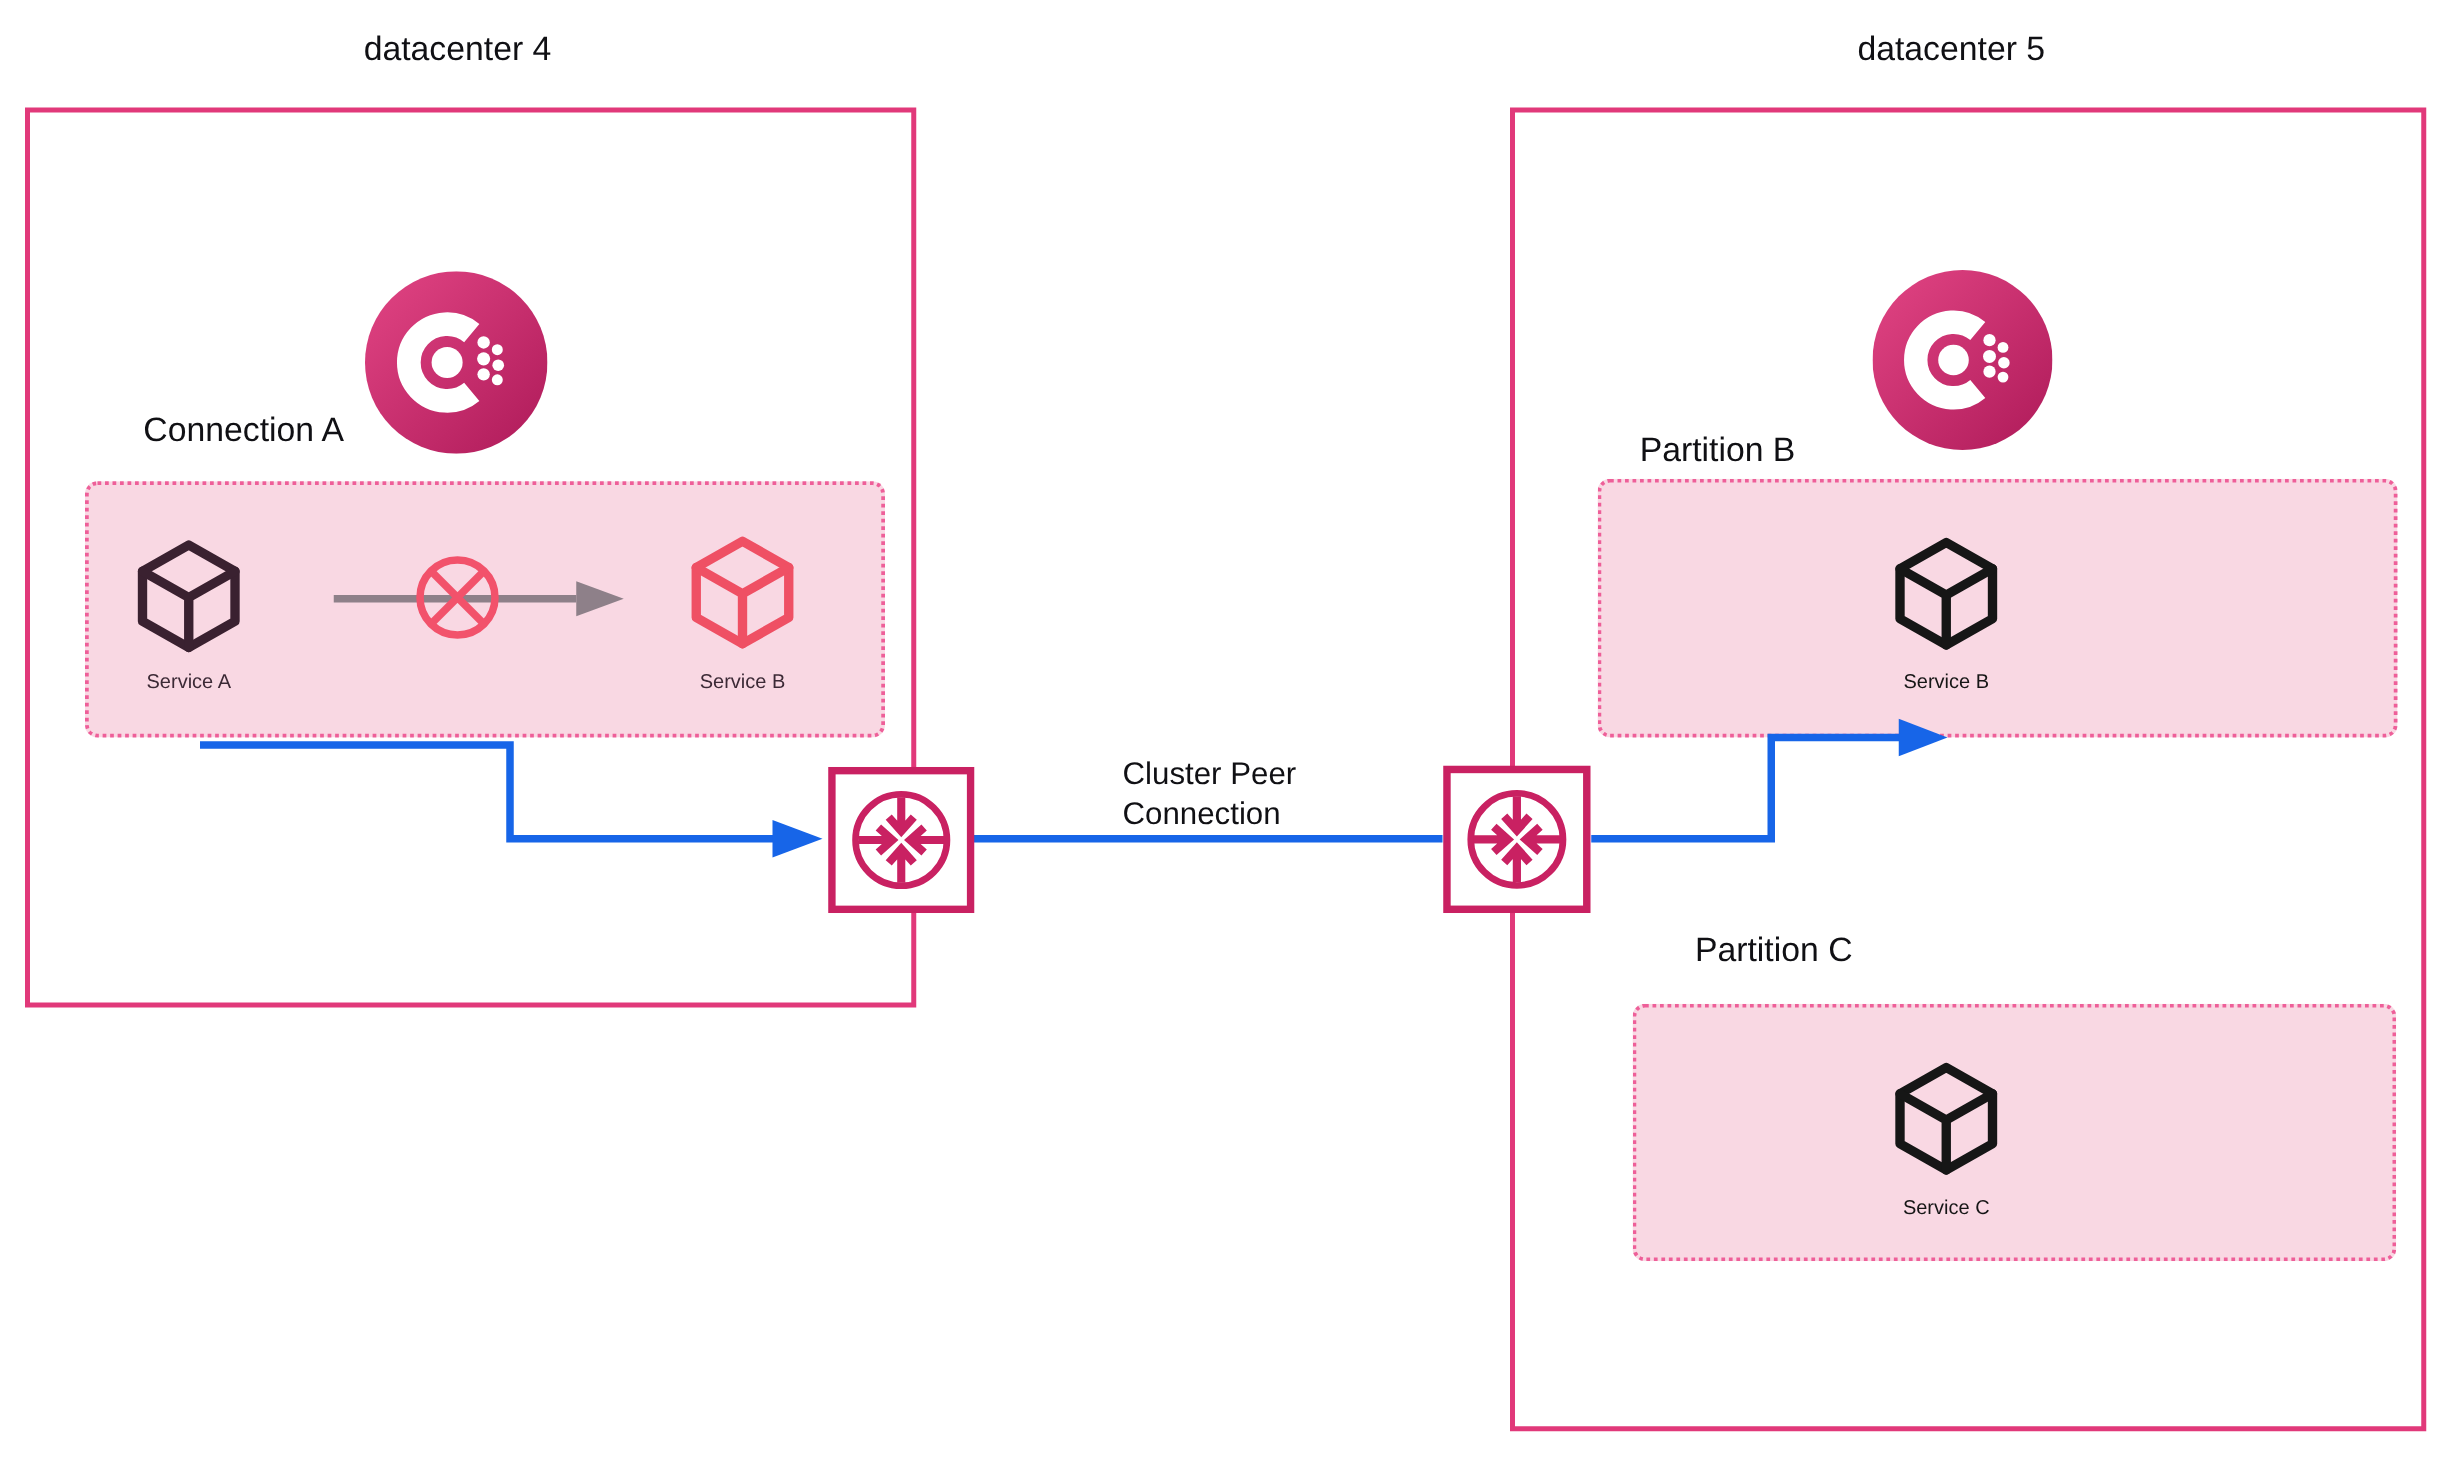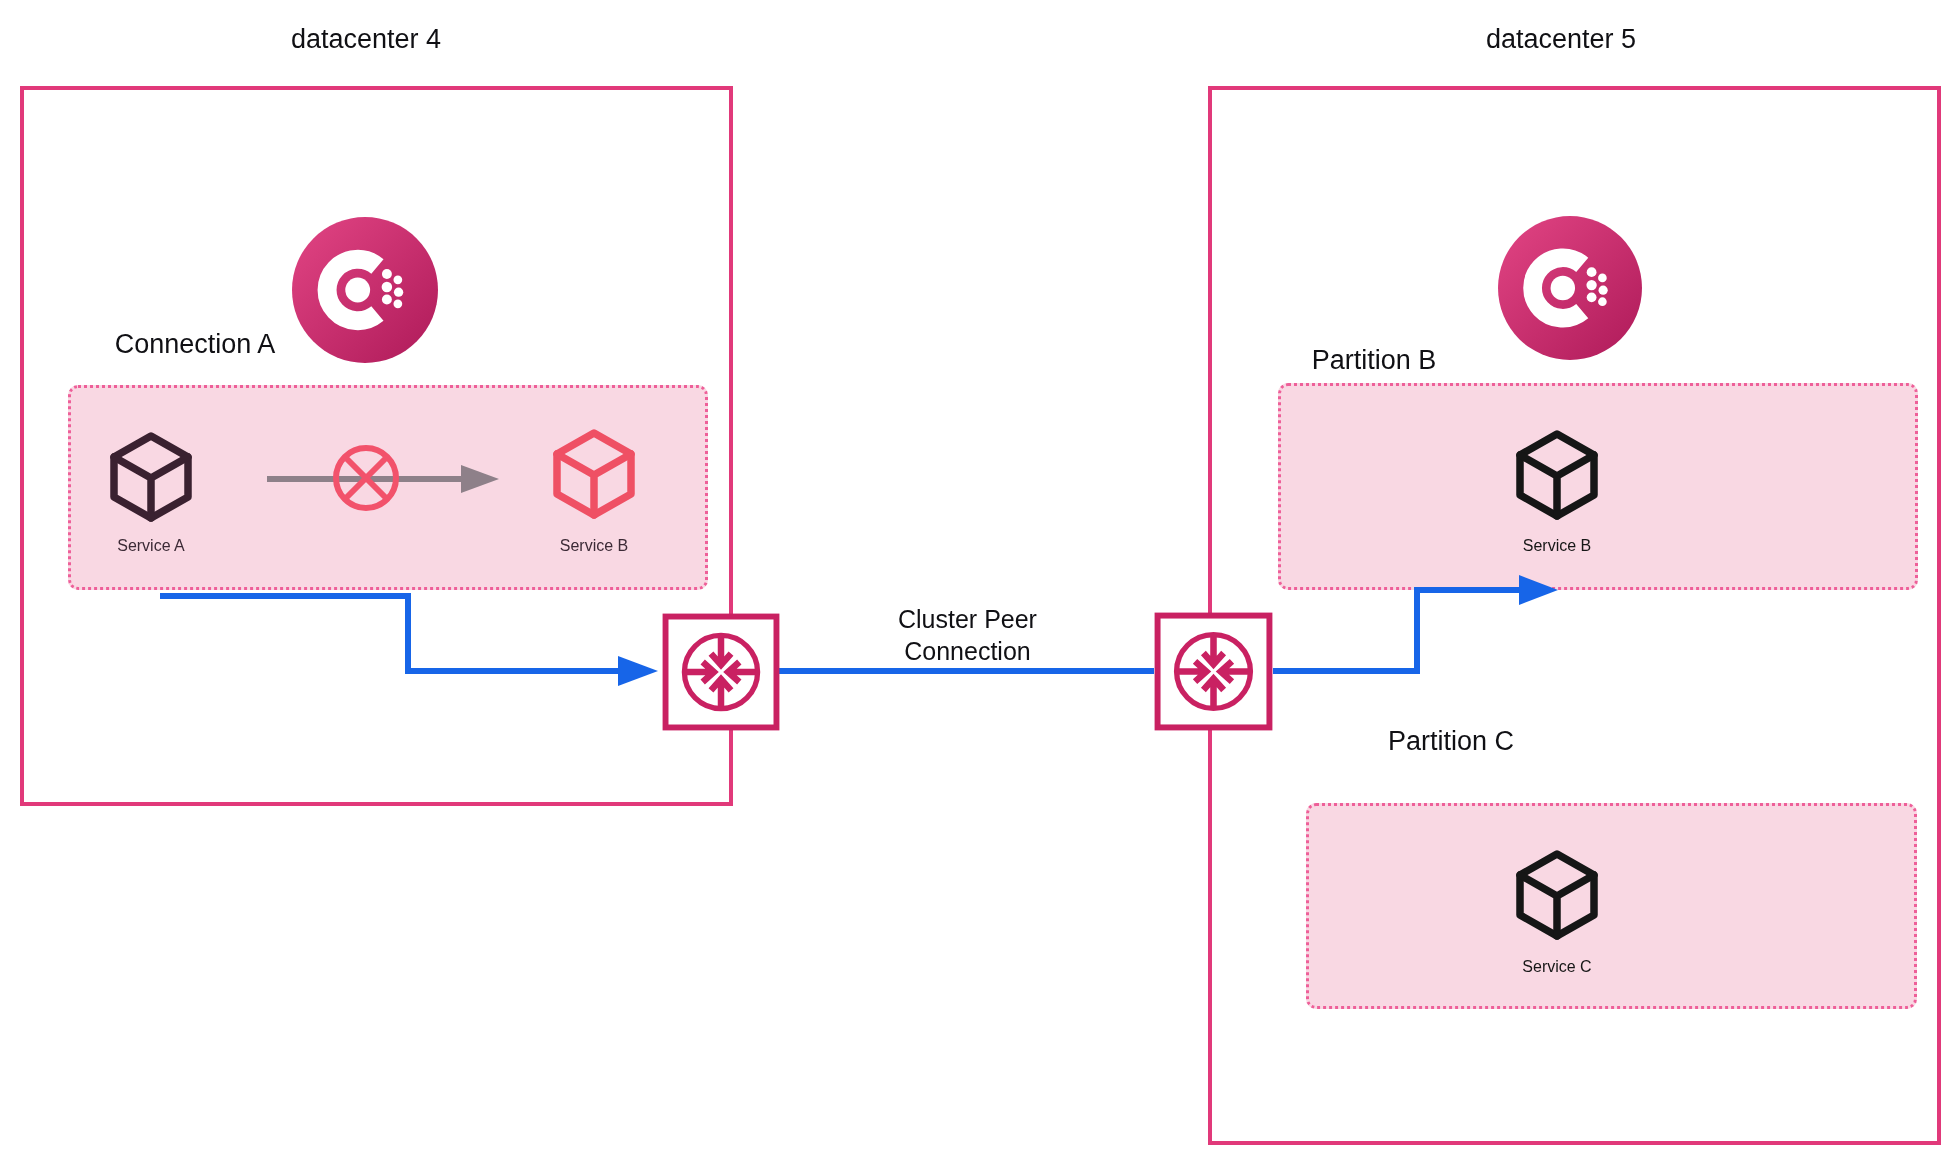--- a/index.html
+++ b/index.html
@@ -24,21 +24,21 @@
     border:3px dotted var(--partition-border);
     border-radius:10px;box-sizing:border-box;
   }
   .service-label{
     font-size:16px;line-height:24px;text-align:center;transform:translateX(-50%);
     white-space:nowrap;
   }
   .service-label.dc1{color:var(--service-label-dc1);}
   .service-label.dc2{color:var(--service-dark);}
   .cluster-label{
-    font-size:25px;line-height:32px;text-align:center;color:var(--text);white-space:nowrap;
+    font-size:25px;line-height:32px;text-align:left;color:var(--text);white-space:nowrap;
   }
   svg{display:block;}
   
   .cube path{fill:none;stroke-width:7.5;stroke-linejoin:round;stroke-linecap:round;}
   .cube.cube-dark-maroon path{stroke:var(--service-a);}
   .cube.cube-red path{stroke:var(--service-b-dc1);}
   .cube.cube-black path{stroke:var(--service-dark);}
   
   .gw-square{fill:#ffffff;stroke:var(--gateway);stroke-width:5;}
   .gw-circle{fill:none;stroke:var(--gateway);stroke-width:4.5;}
@@ -72,21 +72,21 @@
 
   <div class="abs dc-box" style="left:20px;top:86px;width:713px;height:720px;"></div>
   <div class="abs dc-box" style="left:1208px;top:86px;width:733px;height:1059px;"></div>
 
   <div class="abs partition-box" style="left:68px;top:385px;width:640px;height:205px;"></div>
   <div class="abs partition-box" style="left:1278px;top:383px;width:640px;height:207px;"></div>
   <div class="abs partition-box" style="left:1306px;top:803px;width:611px;height:206px;"></div>
 
   <div class="abs partition-label" style="left:195px;top:329px;">Connection A</div>
   <div class="abs partition-label" style="left:1374px;top:306px;margin-top:39px;">Partition B</div>
-  <div class="abs partition-label" style="left:1419px;top:726px;margin-left:32px;">Partition C</div>
+  <div class="abs partition-label" style="left:1419px;top:745px;">Partition C</div>
 
   <div class="abs" style="left:292px;top:217px;width:146px;height:146px;">
     <svg viewBox="0 0 100 100" width="146" height="146">
       <circle cx="50" cy="50" r="50" fill="url(#consulGrad)"></circle>
       <path class="logo-c" d="M58.5 66.1 A21 21 0 1 1 58.5 33.9"></path>
       <circle class="logo-dot" cx="45" cy="50" r="8.5"></circle>
       <circle class="logo-dot" cx="65" cy="39" r="3.4"></circle>
       <circle class="logo-dot" cx="65" cy="48" r="3.6"></circle>
       <circle class="logo-dot" cx="65" cy="56.5" r="3.4"></circle>
       <circle class="logo-dot" cx="72.5" cy="43" r="3"></circle>

